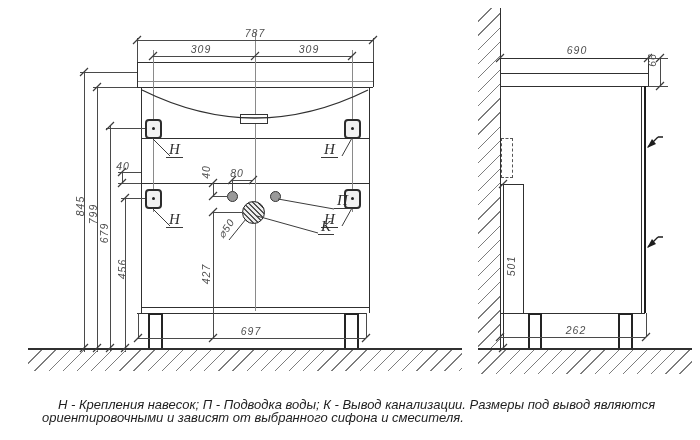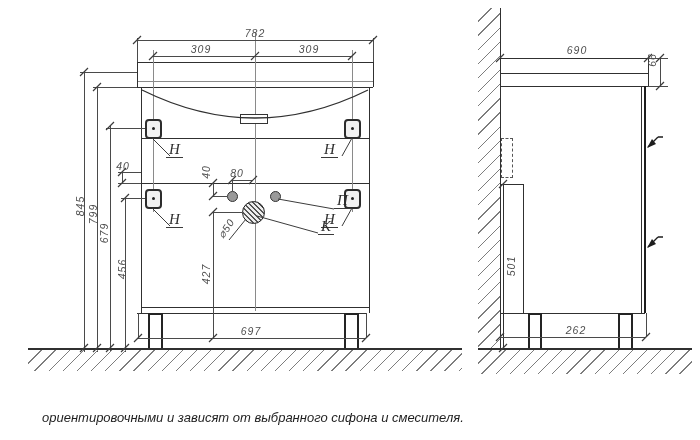--- a/index.html
+++ b/index.html
@@ -136,21 +136,21 @@
 
   <svg width="700" height="440">
     <path d="M142,90 Q255,146 368,90" stroke="#303030" stroke-width="1.3" fill="none"></path>
     <path d="M152,138L170,156 M352,138L342,156 M152,208L170,226 M352,208L342,226 M278,199L334,209 M257,216L318,233 M246,219L229,240" stroke="#3c3c3c" stroke-width="1" fill="none"></path>
     <path d="M133,44l8,-8 M369,44l8,-8 M149,60l8,-8 M251,60l8,-8 M348,60l8,-8 M80,76l8,-8 M93,91l8,-8 M106,130l8,-8 M121,202l8,-8 M80,352l8,-8 M93,352l8,-8 M106,352l8,-8 M121,352l8,-8 M134,342l8,-8 M362,342l8,-8 M228,184l8,-8 M249,184l8,-8 M209,187l8,-8 M209,200l8,-8 M209,216l8,-8 M209,342l8,-8 M118,176l8,-8 M118,187l8,-8 M496,62l8,-8 M644,62l8,-8 M656,62l8,-8 M656,90l8,-8 M496,341l8,-8 M642,341l8,-8 M499,188l8,-8 M499,352l8,-8" stroke="#3c3c3c" stroke-width="1.2" fill="none"></path>
     <path d="M648,147L658,137 M658,137L663,137 M648,247L658,237 M658,237L663,237" stroke="#1d1d1d" stroke-width="1.4" fill="none"></path>
     <polygon points="647,148 656,144 652,139" fill="#1d1d1d"></polygon>
     <polygon points="647,248 656,244 652,239" fill="#1d1d1d"></polygon>
   </svg>
 
-  <span class="dim" style="left:235px;top:27px">782</span>
+  <span class="dim" style="left:235px;top:27px">787</span>
   <span class="dim" style="left:181px;top:43px">309</span>
   <span class="dim" style="left:289px;top:43px">309</span>
   <span class="dim rot" style="left:60px;top:200px">845</span>
   <span class="dim rot" style="left:73px;top:208px">799</span>
   <span class="dim rot" style="left:84px;top:227px">679</span>
   <span class="dim rot" style="left:102px;top:263px">456</span>
   <span class="dim" style="left:108px;top:160px;width:30px">40</span>
   <span class="dim rot" style="left:186px;top:166px">40</span>
   <span class="dim" style="left:217px;top:167px">80</span>
   <span class="dim rot" style="left:186px;top:268px">427</span>
@@ -161,15 +161,16 @@
   <span class="dim rot" style="left:491px;top:260px">501</span>
   <span class="dim" style="left:551px;top:324px;width:50px">262</span>
 
   <span class="lbl" style="left:166px;top:141px">Н</span>
   <span class="lbl" style="left:321px;top:141px">Н</span>
   <span class="lbl" style="left:166px;top:211px">Н</span>
   <span class="lbl" style="left:321px;top:211px">Н</span>
   <span class="lbl" style="left:334px;top:192px">П</span>
   <span class="lbl" style="left:318px;top:218px">К</span>
 
+  <div class="note" style="left:58px;top:397px">Н - Крепления навесок; П - Подводка воды; К - Вывод канализации. Размеры под вывод являются</div>
   <div class="note" style="left:42px;top:410px">ориентировочными и зависят от выбранного сифона и смесителя.</div>
 
 </div>
 
 </body></html>

